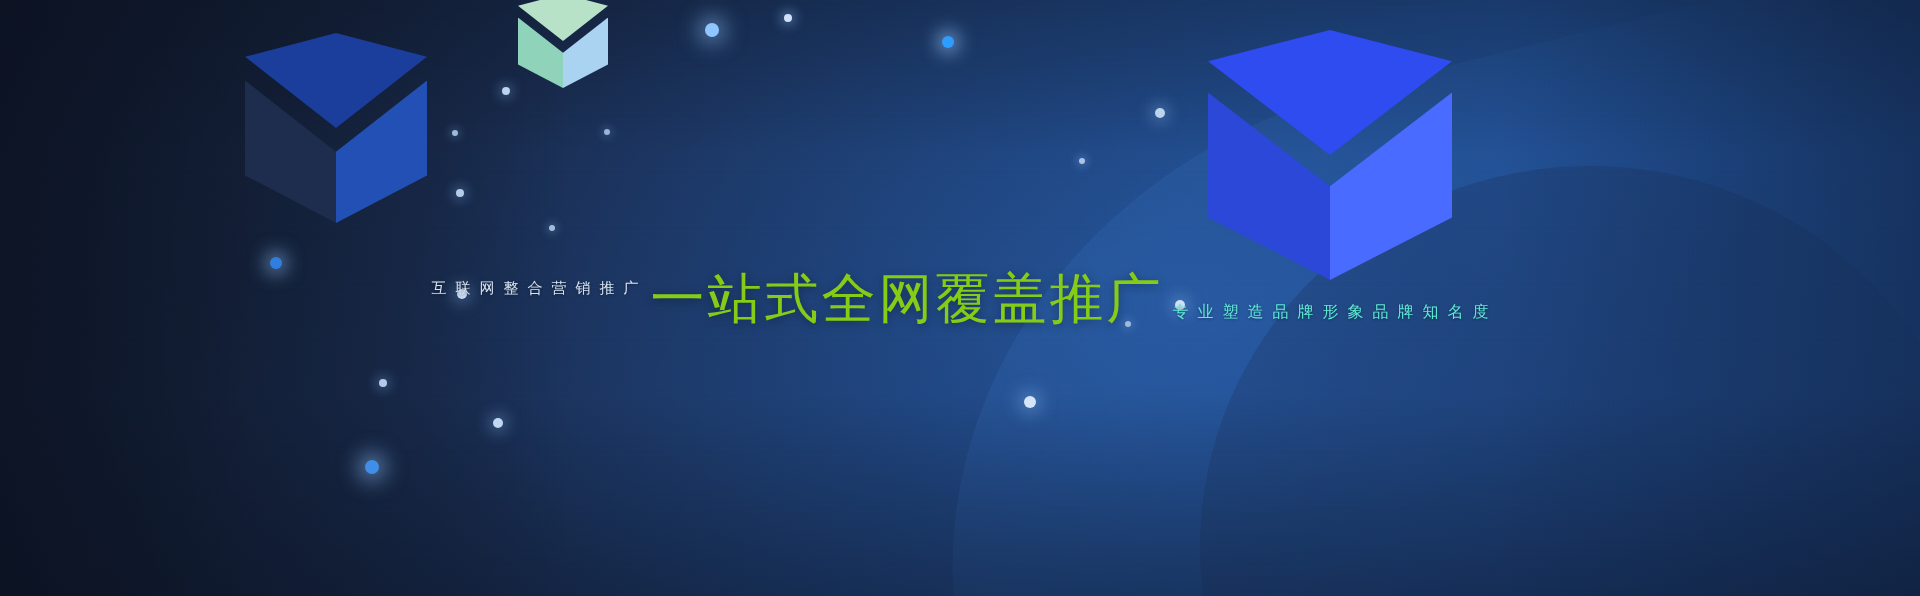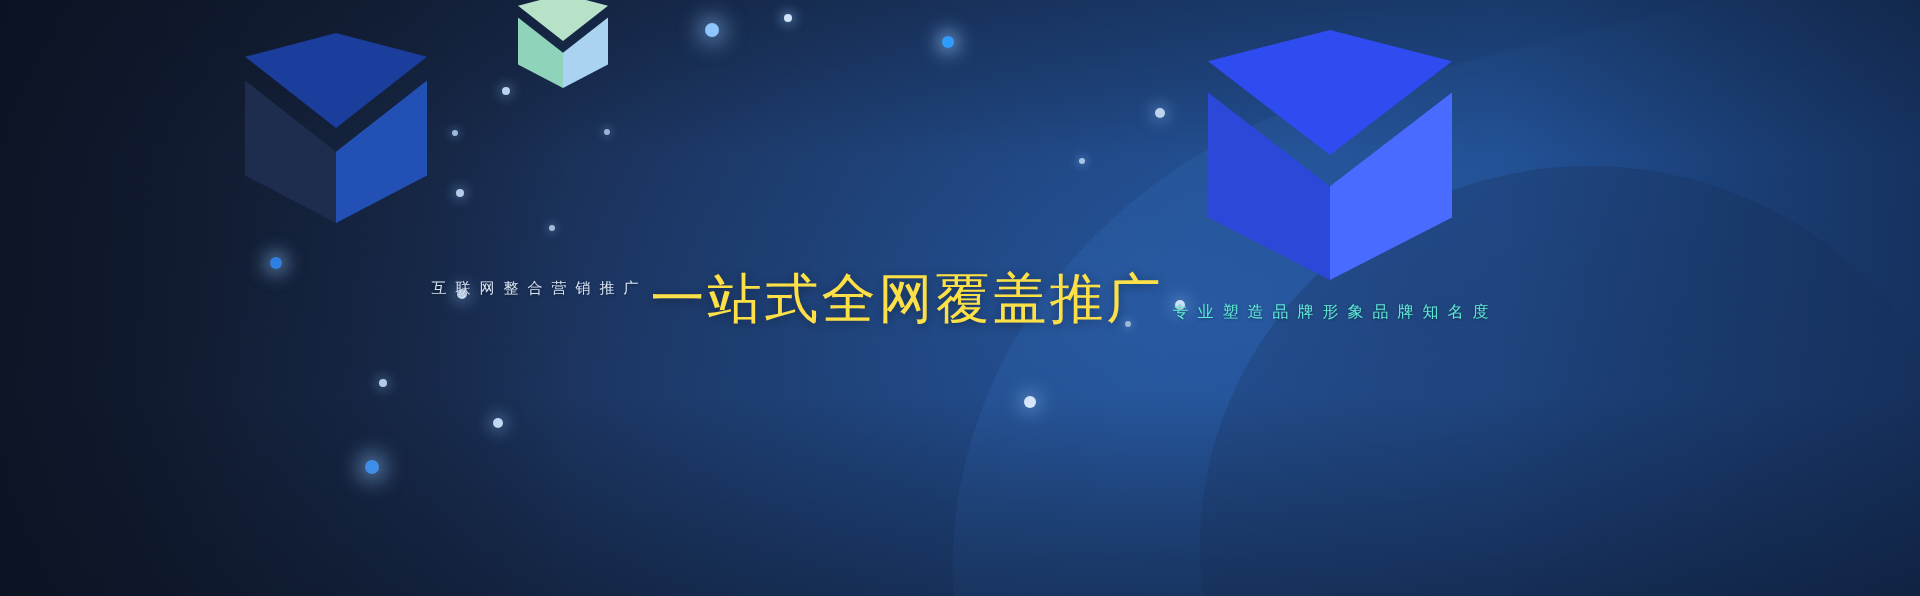--- a/index.html
+++ b/index.html
@@ -77,21 +77,21 @@
     position:absolute;left:0;right:0;top:0;height:100%;
     display:flex;flex-direction:row;align-items:center;justify-content:center;
     text-align:center;pointer-events:none;
   }
   .eyebrow{
     color:#d7e2f2;font-size:15px;letter-spacing:9px;text-indent:9px;
     font-weight:400;margin:0 0 22px 0;line-height:1;
     text-shadow:0 1px 3px rgba(0,0,0,.35);
   }
   .headline{
-    color:#fde047;font-size:54px;letter-spacing:3px;text-indent:3px;
+    color:#84cc16;font-size:54px;letter-spacing:3px;text-indent:3px;
     font-weight:400;margin:0;line-height:1.12;
     text-shadow:0 2px 10px rgba(0,0,0,.35);
   }
   .subline{
     color:#5eead4;font-size:16px;letter-spacing:9px;text-indent:9px;
     font-weight:400;margin:28px 0 0 0;line-height:1;
     text-shadow:0 1px 3px rgba(0,0,0,.35);
   }
 </style>
 </head>

